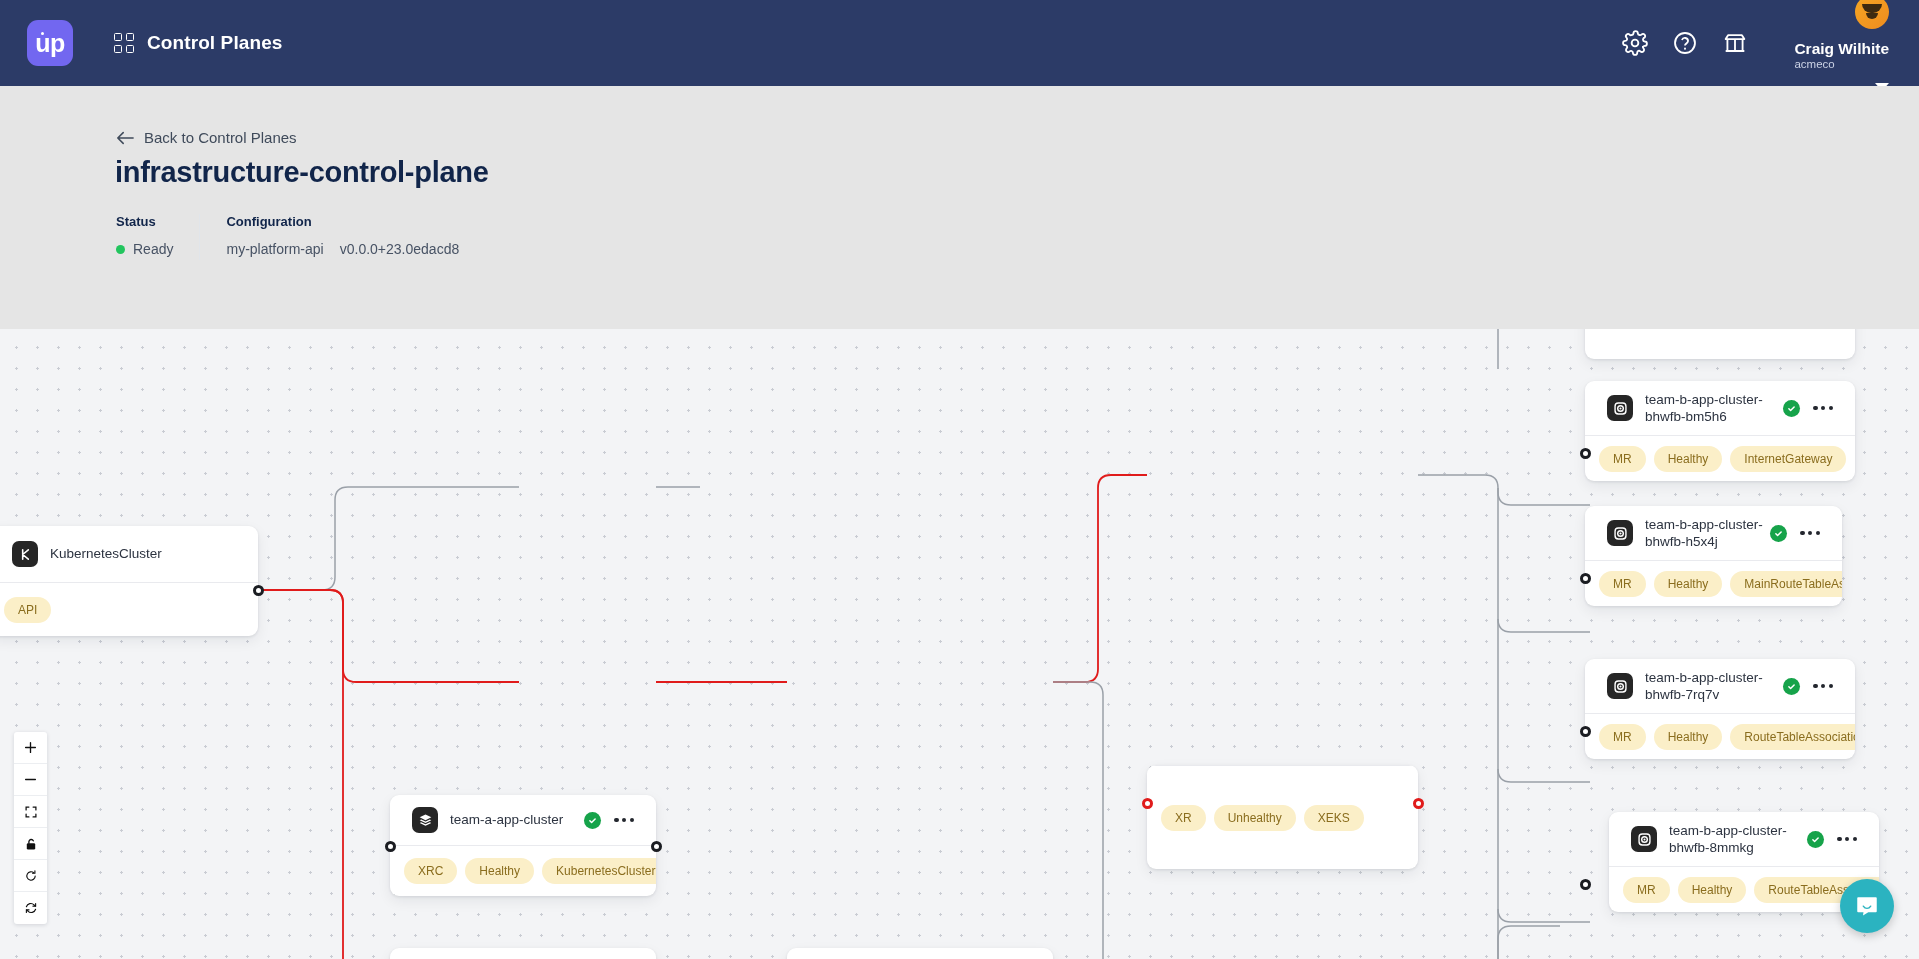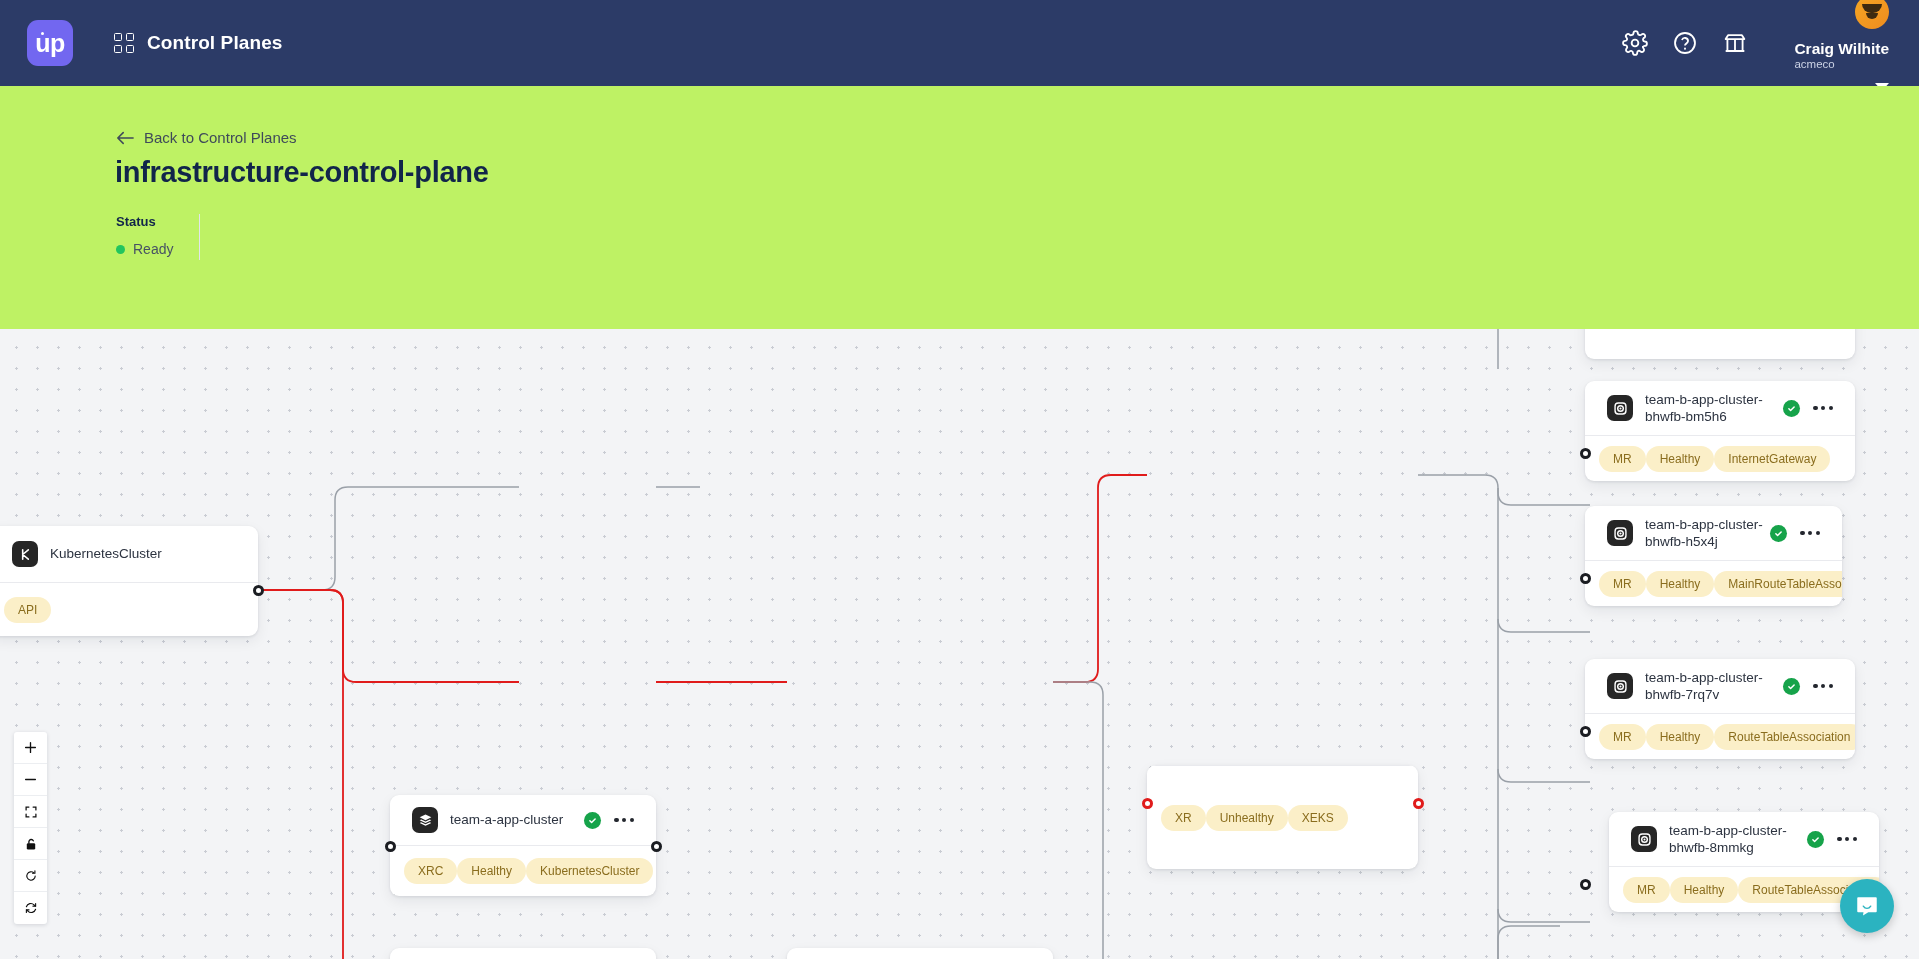--- a/index.html
+++ b/index.html
@@ -64,21 +64,21 @@
   }
   .user-text { line-height: 1.15; }
   .user-name { color:#fff; font-size:15.5px; font-weight:700; }
   .user-org { color:#ccd3e6; font-size:11.5px; }
   .caret-down {
     width:0;height:0;border-left:7px solid transparent;border-right:7px solid transparent;
     border-top:8px solid #fff; margin-left:10px;
   }
 
   
-  .page-head { position:absolute; top:86px; left:0; width:1919px; height:243px; background:#bef264; }
+  .page-head { position:absolute; top:86px; left:0; width:1919px; height:243px; background:#e5e5e5; }
   .back-link {
     position:absolute; left:116px; top:43px;
     display:flex; align-items:center; gap:10px;
     color:#3f4a5a; font-size:15px; cursor:pointer;
   }
   .arrow-left { width:18px; height:14px; display:block; }
   .page-title {
     position:absolute; left:115px; top:70px;
     font-size:29px; font-weight:700; color:#11254a; letter-spacing:-0.3px;
   }
@@ -130,21 +130,21 @@
     margin-left:12px; font-size:13.5px; color:#2c3340; flex:1 1 auto;
     line-height:1.28; word-break:break-word;
   }
   .badge { width:17px; height:17px; border-radius:50%; flex:0 0 auto;
            display:flex;align-items:center;justify-content:center; }
   .badge.ok { background:#16a34a; }
   .badge.err { background:#dc2626; }
   .dots { margin-left:13px; display:flex; gap:3.5px; flex:0 0 auto; cursor:pointer; }
   .dots i { width:4.2px; height:4.2px; border-radius:50%; background:#23262e; display:block; }
   .node-sep { height:1px; background:#e9eaee; margin:0; }
-  .node-body { flex:1 1 auto; display:flex; align-items:center; padding:0 14px; overflow:hidden; }
+  .node-body { flex:1 1 auto; display:flex; align-items:center; padding:0 14px; gap:8px; overflow:hidden; }
   .chip {
     background:#fbefc8; color:#8a6d1e; font-size:12px; border-radius:14px;
     padding:6px 14px; white-space:nowrap; flex:0 0 auto;
   }
 
   
   .handle {
     position:absolute; width:11px; height:11px; border-radius:50%;
     background:#fff; box-sizing:border-box; z-index:5;
   }
@@ -226,20 +226,27 @@
 
   <div class="meta-row">
     <div class="meta-col">
       <div class="meta-label">Status</div>
       <div class="meta-status">
         <span class="status-dot"></span>
         <span>Ready</span>
       </div>
     </div>
     <div class="meta-div"></div>
+    <div class="meta-col">
+      <div class="meta-label">Configuration</div>
+      <div class="meta-config">
+        <span>my-platform-api</span>
+        <span>v0.0.0+23.0edacd8</span>
+      </div>
+    </div>
   </div>
 
   <div class="tabs">
     <div class="tab active">Overview</div>
     <div class="tab">Portal</div>
     <div class="tab">GitOps</div>
     <div class="tab">Settings</div>
   </div>
 </div>
 

